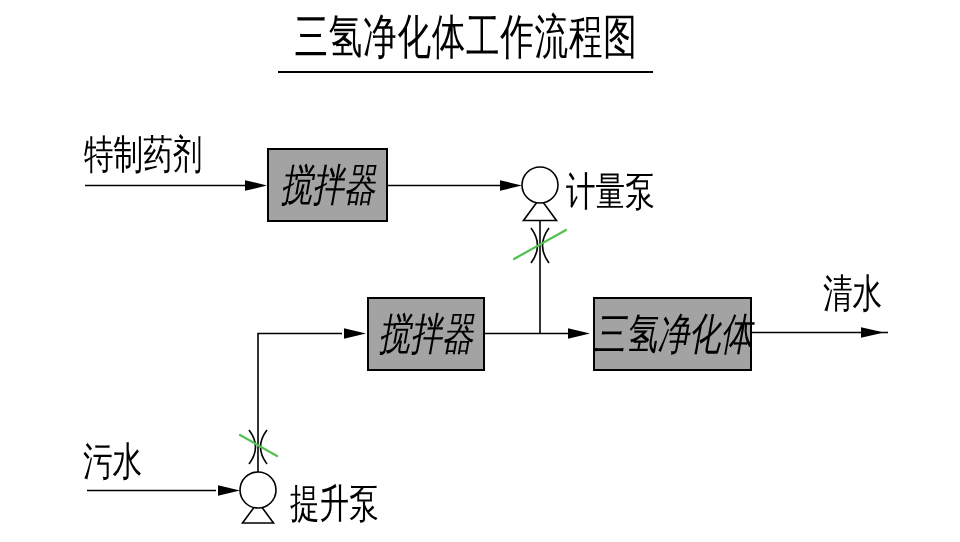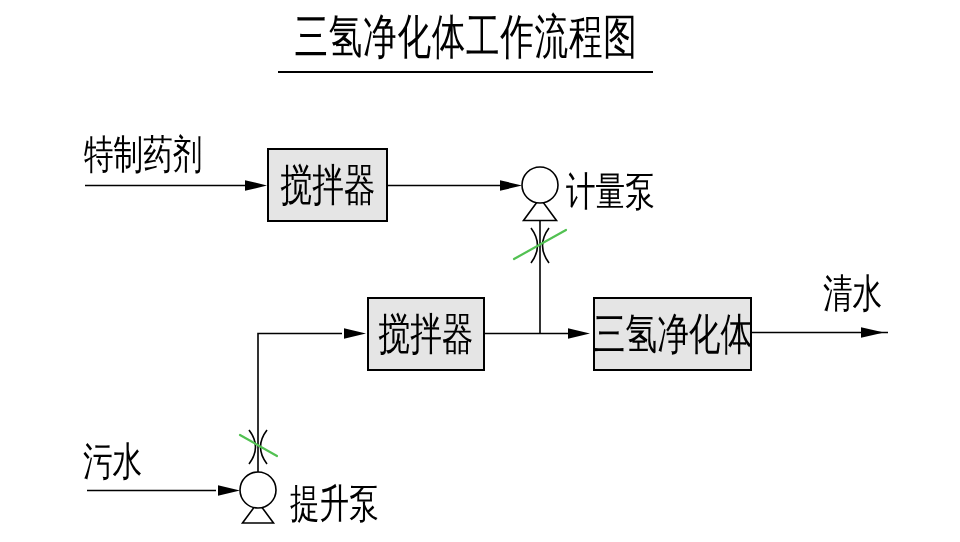--- a/index.html
+++ b/index.html
@@ -44,25 +44,26 @@
     left: 278px;
     top: 71px;
     width: 375px;
     height: 0;
     border-top: 2px solid #000000;
   }
   
   .pbox {
     position: absolute;
     border: 2px solid #000000;
-    background: #e5e5e5;
+    background: #a3a3a3;
     display: flex;
     align-items: center;
     justify-content: center;
     box-sizing: border-box;
+    font-style: italic;
   }
   .pbox .pbox-label {
     display: inline-block;
     font-size: 44px;
     line-height: 1;
     white-space: nowrap;
     transform: scaleX(0.72);
     transform-origin: center center;
   }
   #box-mixer-top    { left: 267px; top: 148px; width: 121px; height: 74px; }

